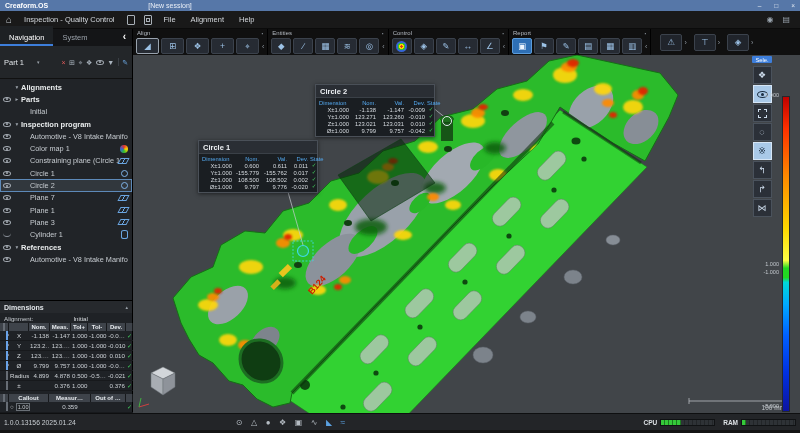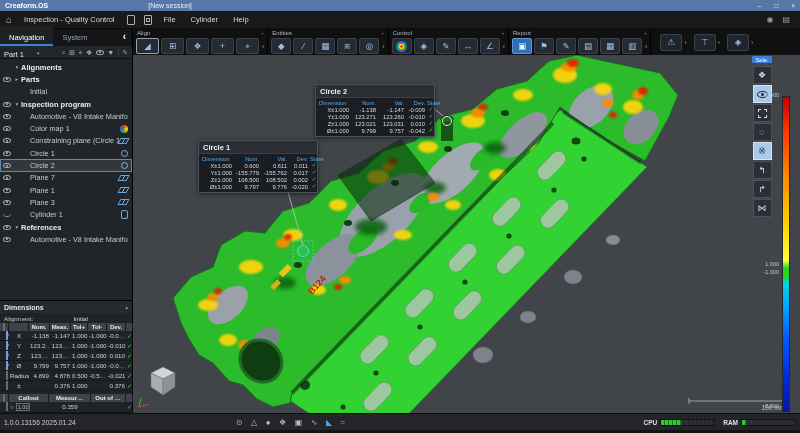--- a/index.html
+++ b/index.html
@@ -35,21 +35,21 @@
 .tb-solos{display:flex;align-items:flex-start;gap:7px;margin:5px 0 0 9px}
 .solo{display:flex;align-items:center;gap:2px}
 .solo .tbtn{width:22px;height:17px;background:#20242b}
 .arr{color:#8f97a0;font-size:7px}
 
 .sidebar{position:absolute;left:0;top:0;width:133px;bottom:0;background:#1e2124;display:flex;flex-direction:column;border-right:1px solid #000}
 .tabs{height:17px;background:#141517;display:flex;align-items:flex-end;position:relative;flex:none}
 .tab{padding:7px 9px 2px;font-size:7.5px;color:#9aa1a9;border-bottom:2px solid transparent}
 .tab.active{color:#fff;background:#1e2124;border-bottom:2px solid #3d7edb}
 .side-clps{position:absolute;right:6px;top:2px;color:#fff;font-weight:700;font-size:10px}
-.partrow{height:13px;display:flex;gap:13px;padding:4px 4px;background:#232629;border-bottom:1px solid #111;font-size:7.5px;color:#e0e4e8;flex:none}
+.partrow{height:13px;display:flex;align-items:center;gap:13px;padding:16px 4px;background:#232629;border-bottom:1px solid #111;font-size:7.5px;color:#e0e4e8;flex:none}
 .pr-caret{font-size:5px;color:#9aa1a9}
 .pr-icons{margin-left:auto;display:flex;gap:3.5px;align-items:center;font-size:7px}
 .pr-i{color:#aab4be;line-height:1}
 .pr-x{color:#e05a5a}
 .pr-edit{color:#6aa5e0}
 .vdiv{width:1px;height:8px;background:#3a3f45}
 .tree{flex:1;padding-top:2px;background:#212428;overflow:hidden}
 .trow{height:12.3px;display:flex;align-items:center;font-size:7.3px;color:#c6cbd0;padding-right:4px}
 .trow.hdr{font-weight:700;color:#e9eced;font-size:7.5px}
 .trow.sel{background:#31373d;box-shadow:inset 0 0 0 1px #5d89b8}
@@ -130,21 +130,21 @@
       <span>×</span>
     </span>
   </div>
 
   <div class="menubar">
     <span class="mb-home">⌂</span>
     <span class="mb-item">Inspection - Quality Control</span>
     <span class="mb-doc"></span>
     <span class="mb-doc tpl"></span>
     <span class="mb-item">File</span>
-    <span class="mb-item">Cylinder</span>
+    <span class="mb-item">Alignment</span>
     <span class="mb-item">Help</span>
     <span class="mb-right">
       <span>◉</span>
       <span>▤</span>
     </span>
   </div>
 
   <div class="main">
 
     <div class="toolbar">

